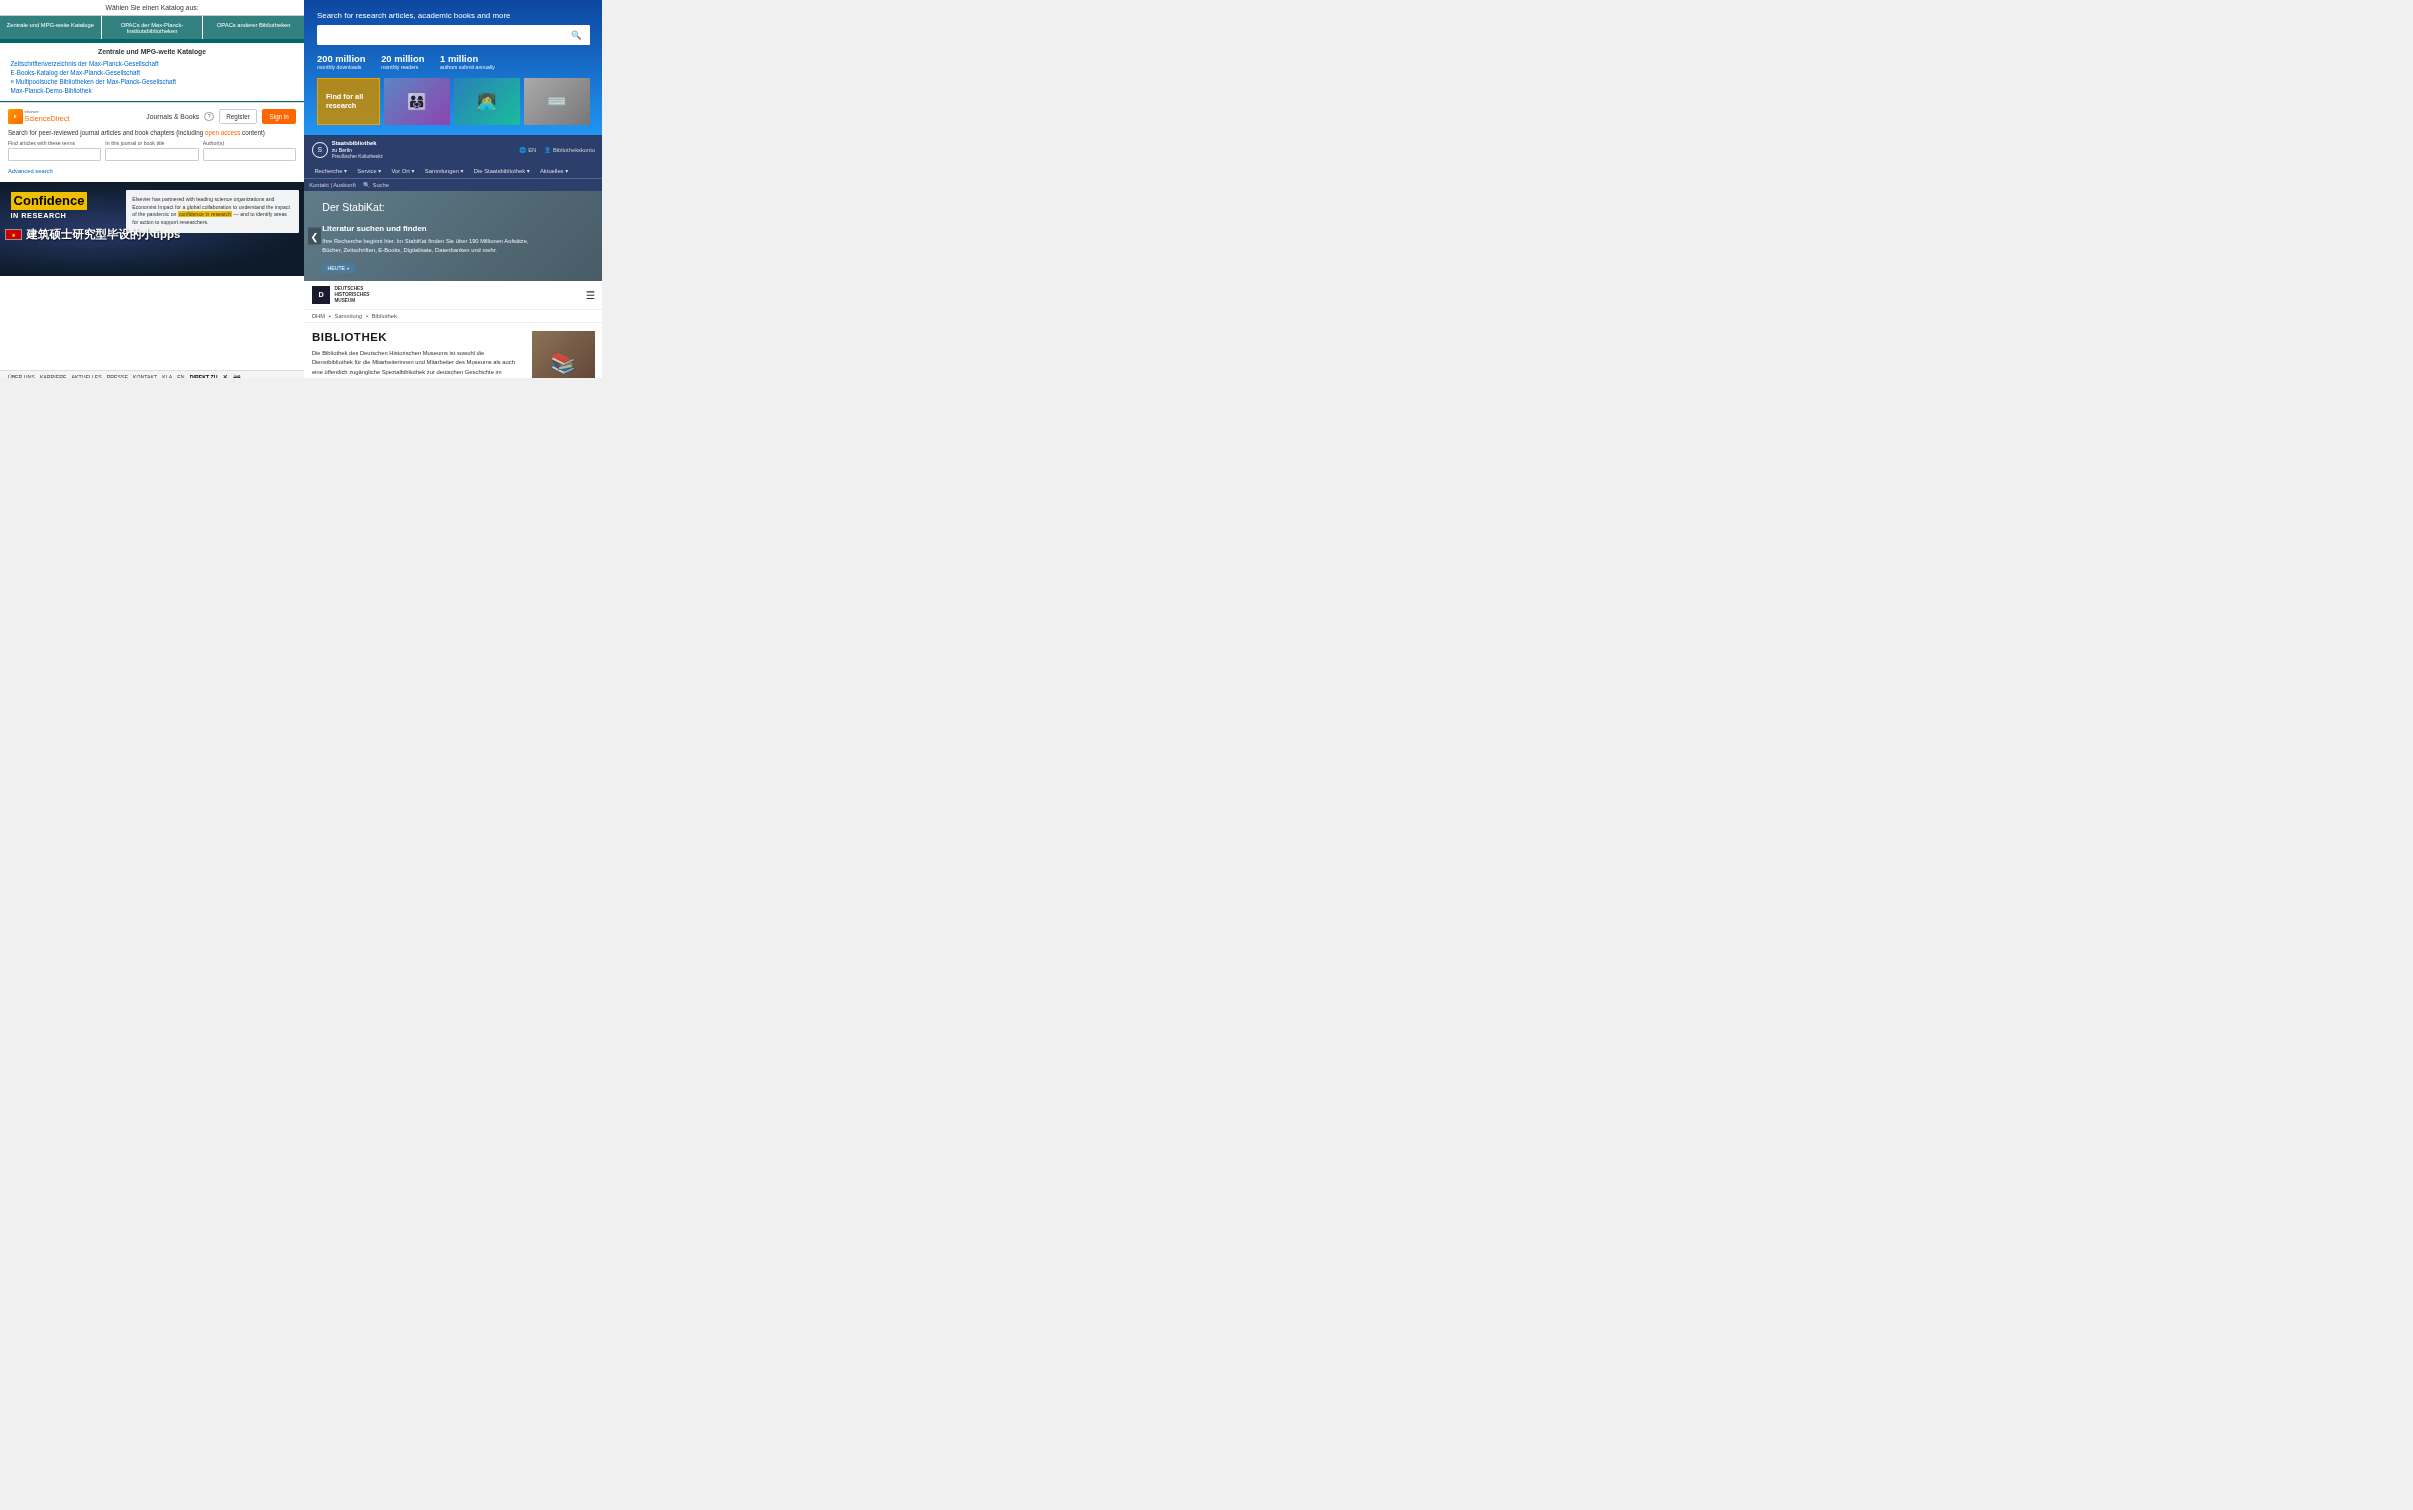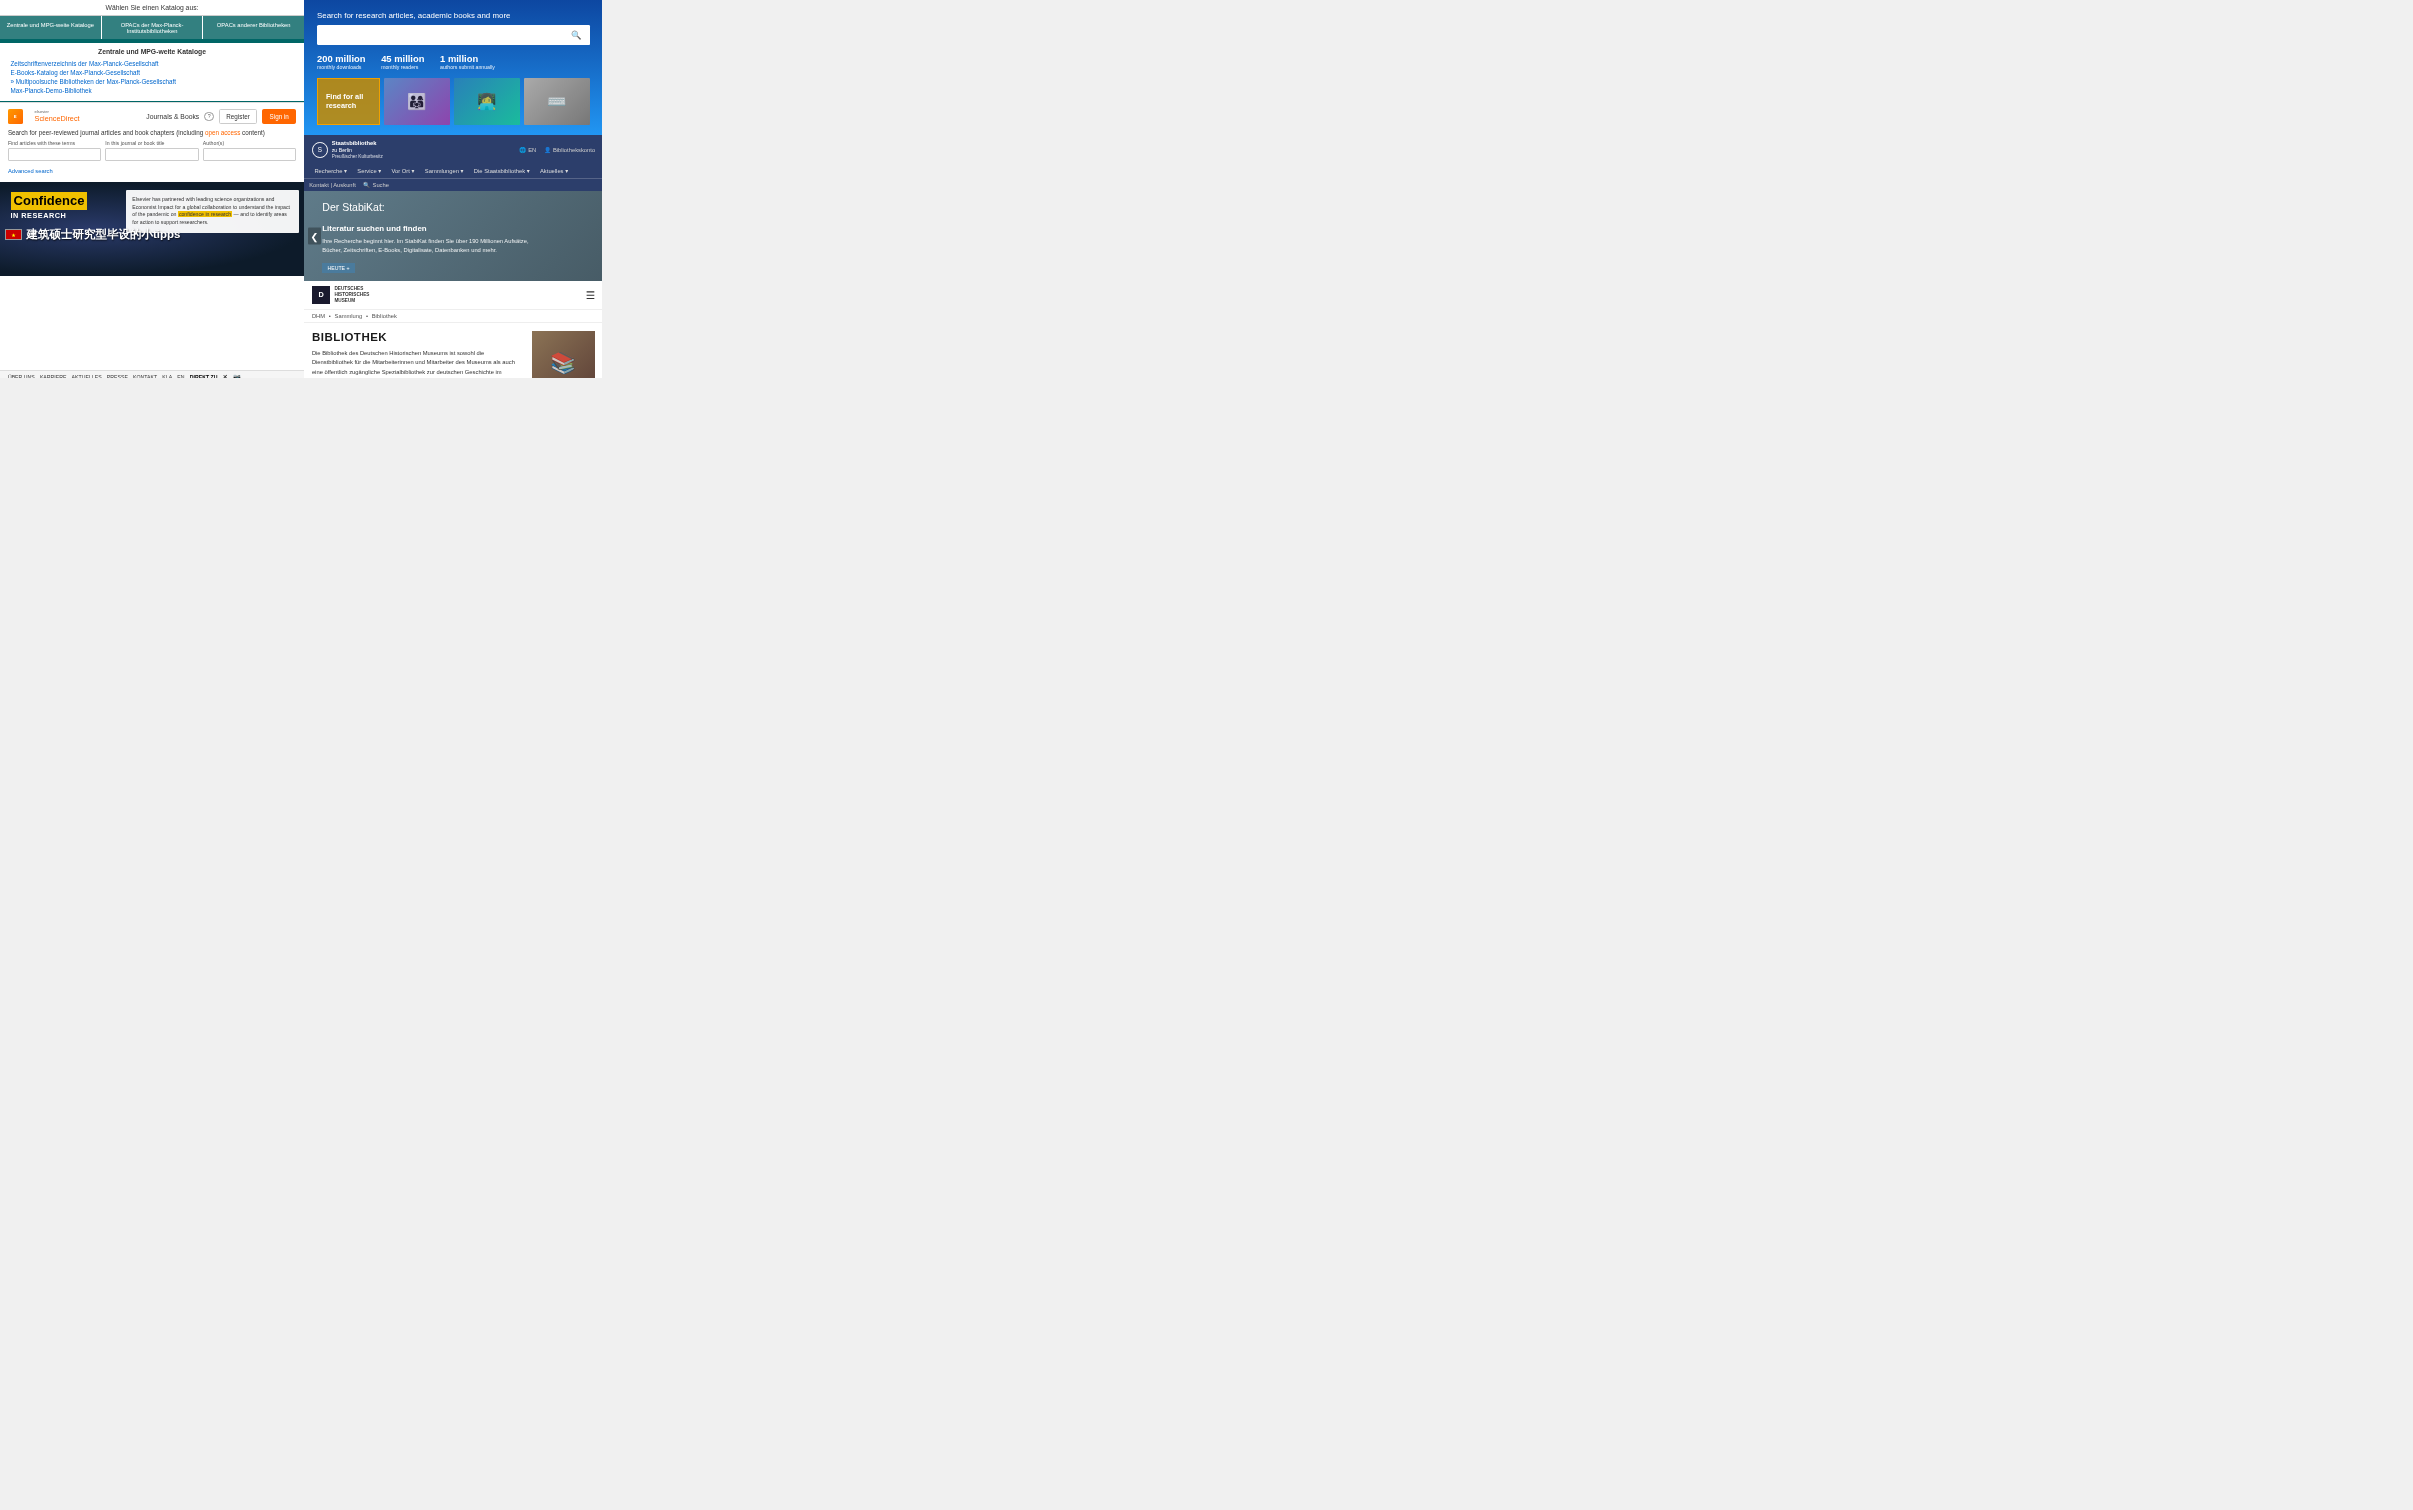--- a/index.html
+++ b/index.html
@@ -80,21 +80,21 @@
     }
     .scidir-header {
       display: flex;
       align-items: center;
       justify-content: space-between;
       margin-bottom: 5.2px;
     }
     .scidir-logo {
       display: flex;
       align-items: center;
-      gap: 12px;
+      gap: 2px;
     }
     .scidir-logo-icon {
       width: 14.7px; height: 14.7px;
       background: linear-gradient(135deg, #f90 0%, #f60 100%);
       border-radius: 1.6px;
       display: flex; align-items: center; justify-content: center;
       font-size: 4.2px; color: #fff; font-weight: bold;
     }
     .scidir-logo-text {
       display: flex; flex-direction: column;
@@ -492,21 +492,21 @@
         <input class="springer-search-input" type="text" style="">
         <button class="springer-search-btn">🔍</button>
       </div>
     </div>
     <div class="springer-stats">
       <div class="springer-stat">
         <div class="springer-stat-num">200 million</div>
         <div class="springer-stat-label">monthly downloads</div>
       </div>
       <div class="springer-stat">
-        <div class="springer-stat-num">45 million</div>
+        <div class="springer-stat-num">20 million</div>
         <div class="springer-stat-label">monthly readers</div>
       </div>
       <div class="springer-stat">
         <div class="springer-stat-num">1 million</div>
         <div class="springer-stat-label">authors submit annually</div>
       </div>
     </div>
     <div class="springer-hero">
       <div class="springer-hero-text">
         <span>Find for all research</span>

